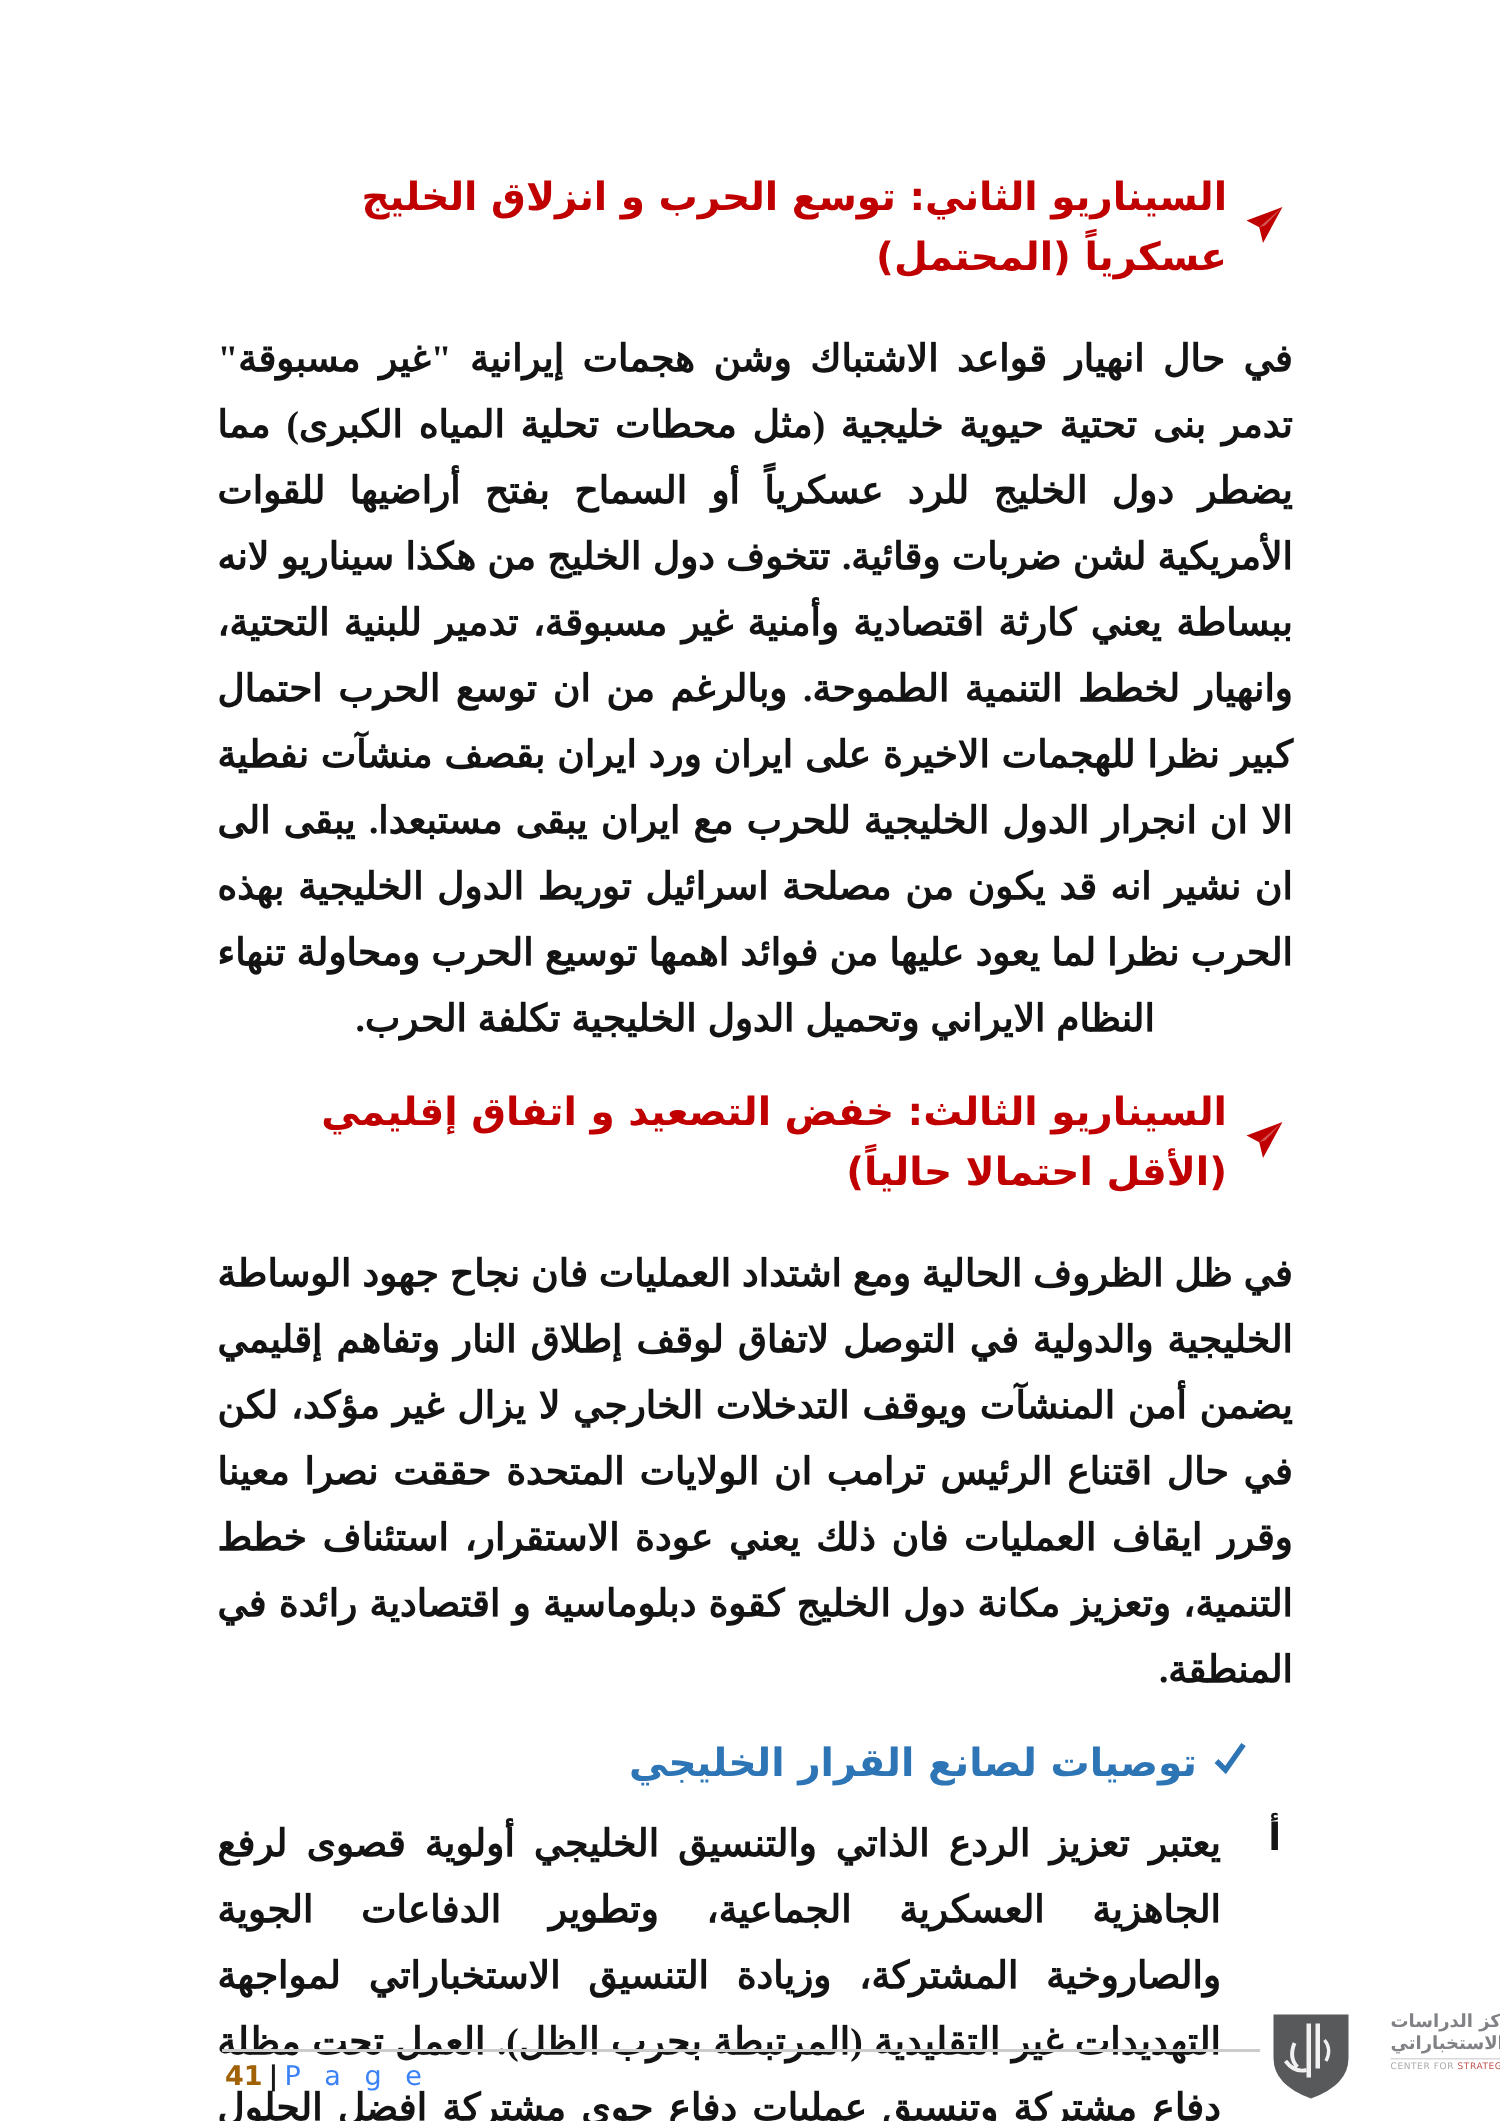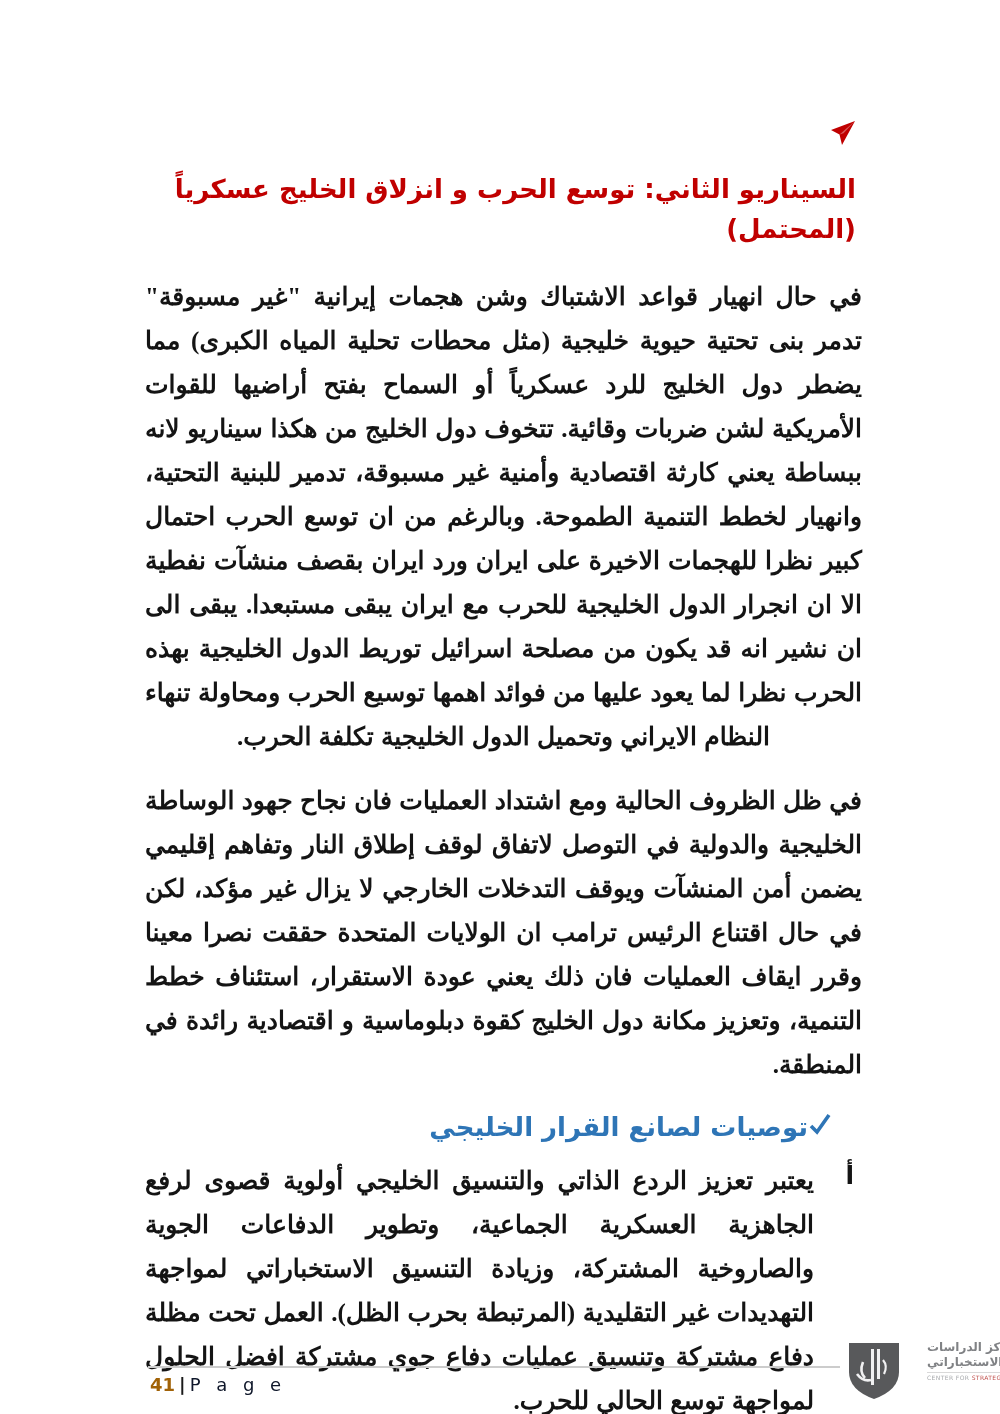--- a/index.html
+++ b/index.html
@@ -9,56 +9,56 @@
   }
   .page{
     position:absolute;top:0;left:0;width:1000px;height:1414px;background:#fff;
   }
   .content{
     position:absolute;top:0;right:138px;left:145px;direction:rtl;
     padding-top:112px;
   }
   
   .scenario-heading{
-    display:flex;flex-direction:column;align-items:flex-start;
+    display:flex;flex-direction:row;align-items:center;
     gap:12px;color:#c00000;font-size:26px;font-weight:700;line-height:40px;
     margin:0 6px 26px 0;
   }
   .scenario-heading .bullet{flex:0 0 auto;margin-top:5px;}
   
   .body-par{
     font-size:25px;font-weight:700;line-height:44px;color:#141414;
     text-align:justify;margin:0 0 20px 0;word-spacing:1px;font-family:Liberation Serif, serif;
   }
   .last-center{text-align-last:center;}
   .last-right{text-align-last:right;}
   
   .rec-heading{
-    display:flex;flex-direction:row;align-items:center;
+    display:flex;flex-direction:row;align-items:center;gap:10px;
     color:#2e75b6;font-size:26px;font-weight:700;line-height:40px;
     margin:6px 30px 12px 0;
   }
   
   .rec-list{margin:0;}
   .rec-item{position:relative;padding-right:48px;margin-bottom:4px;}
   .rec-item .marker{
     position:absolute;right:8px;top:2px;font-size:25px;font-weight:700;color:#141414;
   }
   .rec-item .body-par{margin-bottom:6px;}
   
   .footer-rule{
     position:absolute;left:148px;top:1366px;width:692px;height:2px;background:#cccccc;
   }
   .footer-text{
     position:absolute;left:150px;top:1374px;direction:ltr;
     font-size:18px;color:#8a8a8a;font-weight:400;white-space:nowrap;
   }
   .footer-text .pagenum{color:#a16207;font-weight:700;}
   .footer-text .sep{color:#1a1a1a;font-weight:700;padding:0 4px;}
-  .footer-text .pageword{letter-spacing:5px;color:#0f172a;}
+  .footer-text .pageword{letter-spacing:5px;color:#3b82f6;}
   
   .logo{
     position:absolute;left:843px;top:1340px;width:150px;height:66px;
     display:flex;flex-direction:row;align-items:flex-start;gap:22px;direction:ltr;
   }
   .logo-text{display:flex;flex-direction:column;align-items:flex-end;direction:rtl;}
   .logo-ar{font-size:12px;line-height:15px;font-weight:700;color:#808285;white-space:nowrap;}
   .logo-en{font-size:6px;line-height:8px;color:#a7a9ac;direction:ltr;letter-spacing:0.4px;white-space:nowrap;border-top:1px solid #d9d9d9;margin-top:2px;padding-top:1px;}
   .logo-en .accent{color:#c0504d;}
 </style>
@@ -74,20 +74,29 @@
         <svg width="26" height="26" viewBox="0 0 26 26" aria-hidden="true">
           <path d="M1 10 L25 1 L12 25 L9.5 14.5 Z" fill="#c00000"></path>
           <path d="M9.5 14.5 L25 1 L13.5 13.2 Z" fill="#ffffff" opacity="0.35"></path>
         </svg>
       </span>
       <span>السيناريو الثاني: توسع الحرب و انزلاق الخليج عسكرياً (المحتمل)</span>
     </div>
 
     <p class="body-par last-center">في حال انهيار قواعد الاشتباك وشن هجمات إيرانية "غير مسبوقة" تدمر بنى تحتية حيوية خليجية (مثل محطات تحلية المياه الكبرى) مما يضطر دول الخليج للرد عسكرياً أو السماح بفتح أراضيها للقوات الأمريكية لشن ضربات وقائية. تتخوف دول الخليج من هكذا سيناريو لانه ببساطة يعني كارثة اقتصادية وأمنية غير مسبوقة، تدمير للبنية التحتية، وانهيار لخطط التنمية الطموحة. وبالرغم من ان توسع الحرب احتمال كبير نظرا للهجمات الاخيرة على ايران ورد ايران بقصف منشآت نفطية الا ان انجرار الدول الخليجية للحرب مع ايران يبقى مستبعدا. يبقى الى ان نشير انه قد يكون من مصلحة اسرائيل توريط الدول الخليجية بهذه الحرب نظرا لما يعود عليها من فوائد اهمها توسيع الحرب ومحاولة تنهاء النظام الايراني وتحميل الدول الخليجية تكلفة الحرب.</p>
 
+    <div class="scenario-heading">
+      <span class="bullet">
+        <svg width="26" height="26" viewBox="0 0 26 26" aria-hidden="true">
+          <path d="M1 10 L25 1 L12 25 L9.5 14.5 Z" fill="#c00000"></path>
+          <path d="M9.5 14.5 L25 1 L13.5 13.2 Z" fill="#ffffff" opacity="0.35"></path>
+        </svg>
+      </span>
+      <span>السيناريو الثالث: خفض التصعيد و اتفاق إقليمي (الأقل احتمالا حالياً)</span>
+    </div>
 
     <p class="body-par last-right">في ظل الظروف الحالية ومع اشتداد العمليات فان نجاح جهود الوساطة الخليجية والدولية في التوصل لاتفاق لوقف إطلاق النار وتفاهم إقليمي يضمن أمن المنشآت ويوقف التدخلات الخارجي لا يزال غير مؤكد، لكن في حال اقتناع الرئيس ترامب ان الولايات المتحدة حققت نصرا معينا وقرر ايقاف العمليات فان ذلك يعني عودة الاستقرار، استئناف خطط التنمية، وتعزيز مكانة دول الخليج كقوة دبلوماسية و اقتصادية رائدة في المنطقة.</p>
 
     <div class="rec-heading">
       <span class="bullet">
         <svg width="24" height="24" viewBox="0 0 24 24" aria-hidden="true">
           <path d="M3 14 L9 20 L21 3" stroke="#2e75b6" stroke-width="3.6" fill="none"></path>
         </svg>
       </span>
       <span>توصيات لصانع القرار الخليجي</span>

